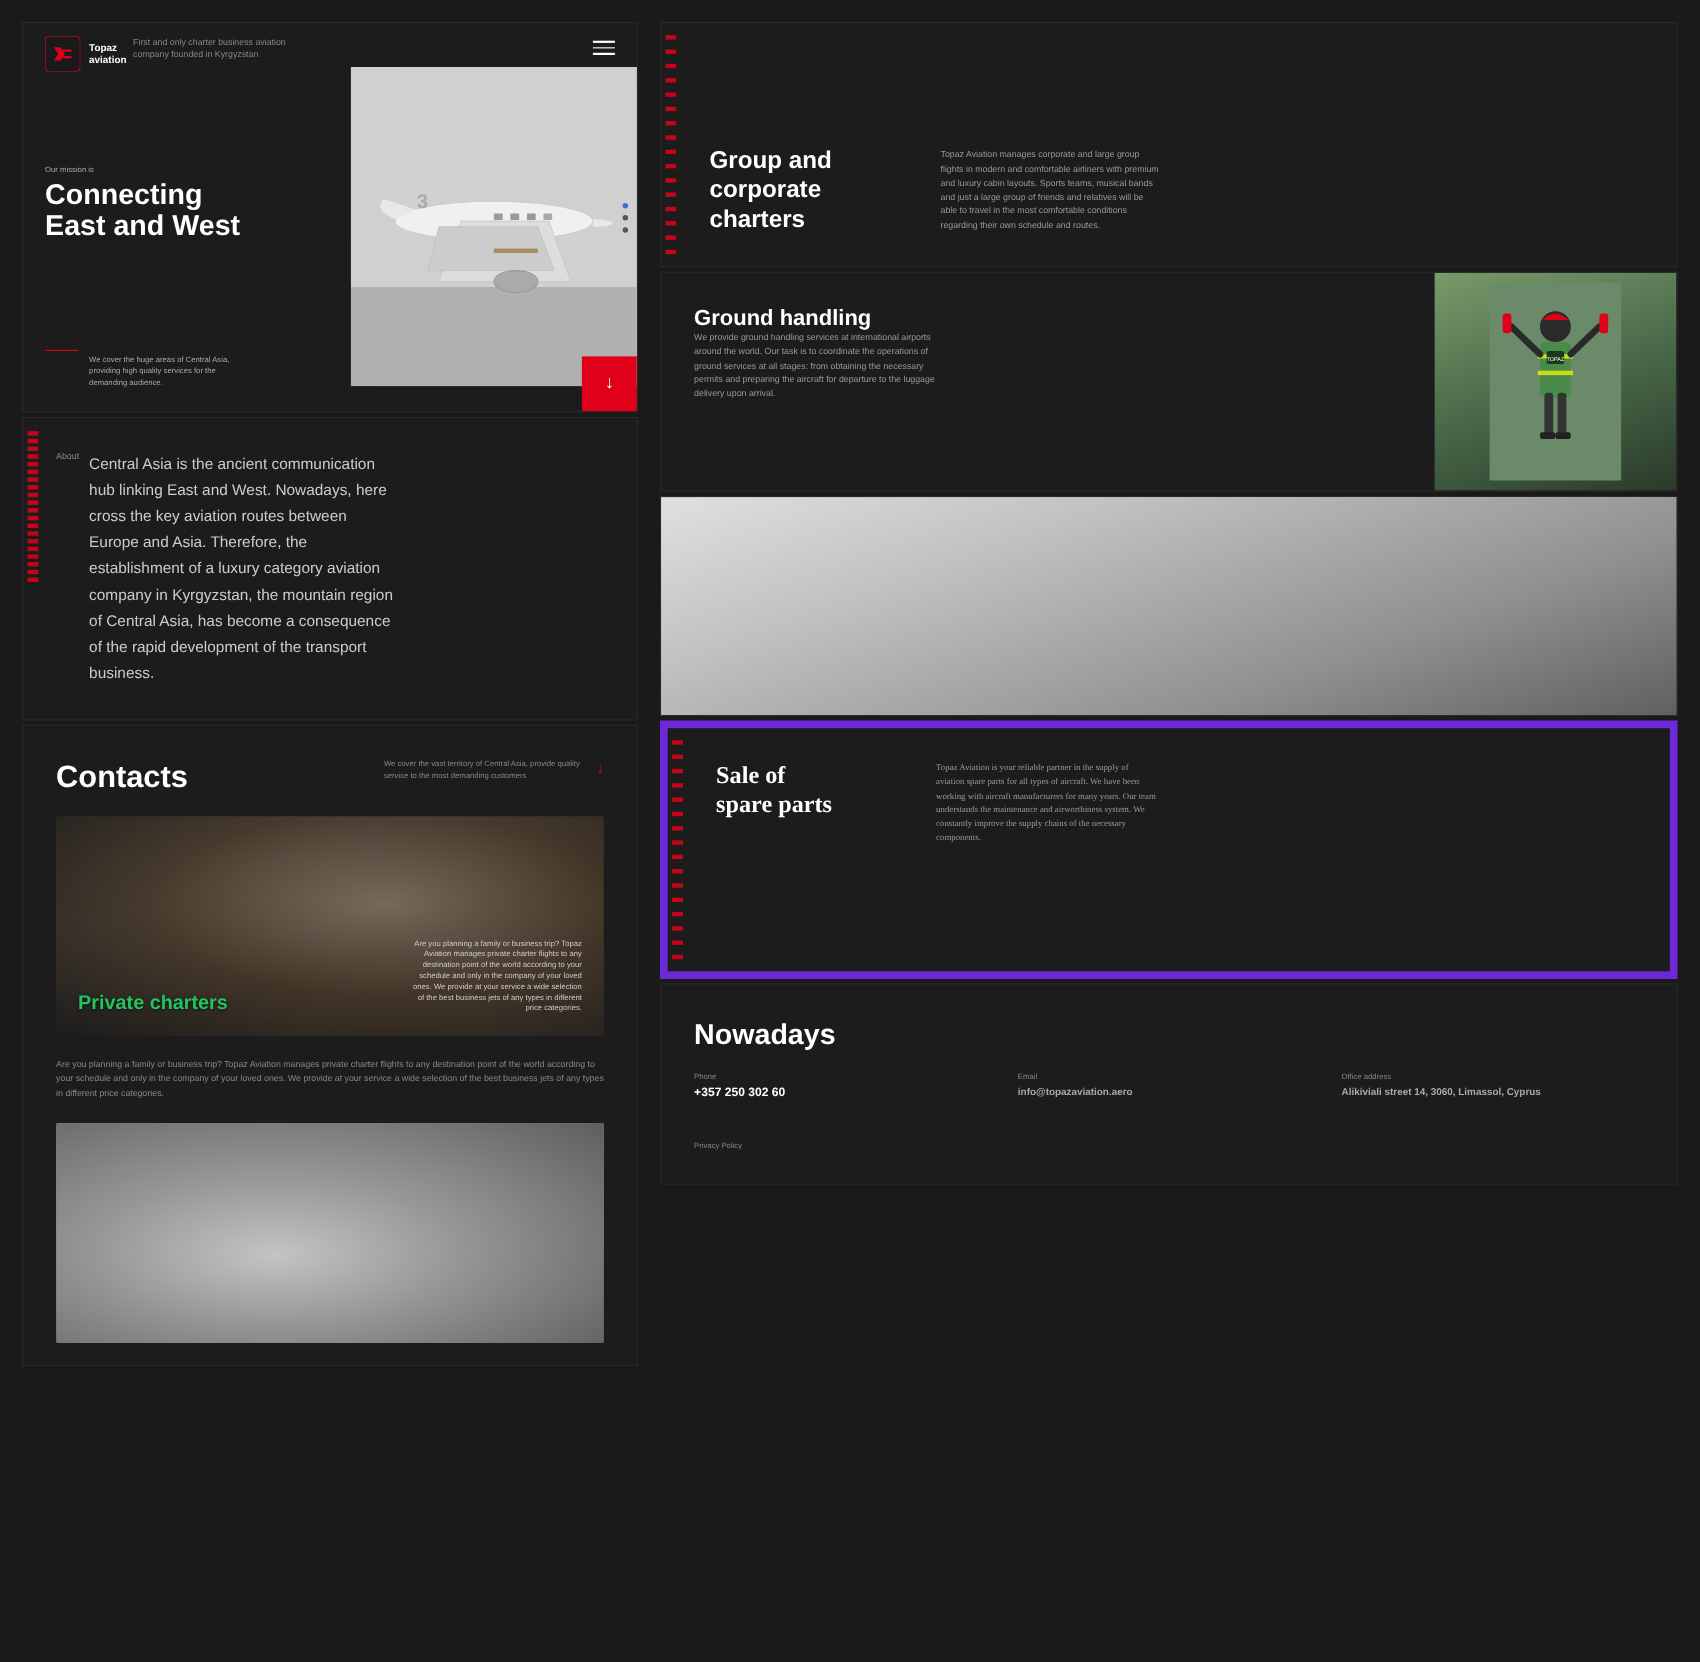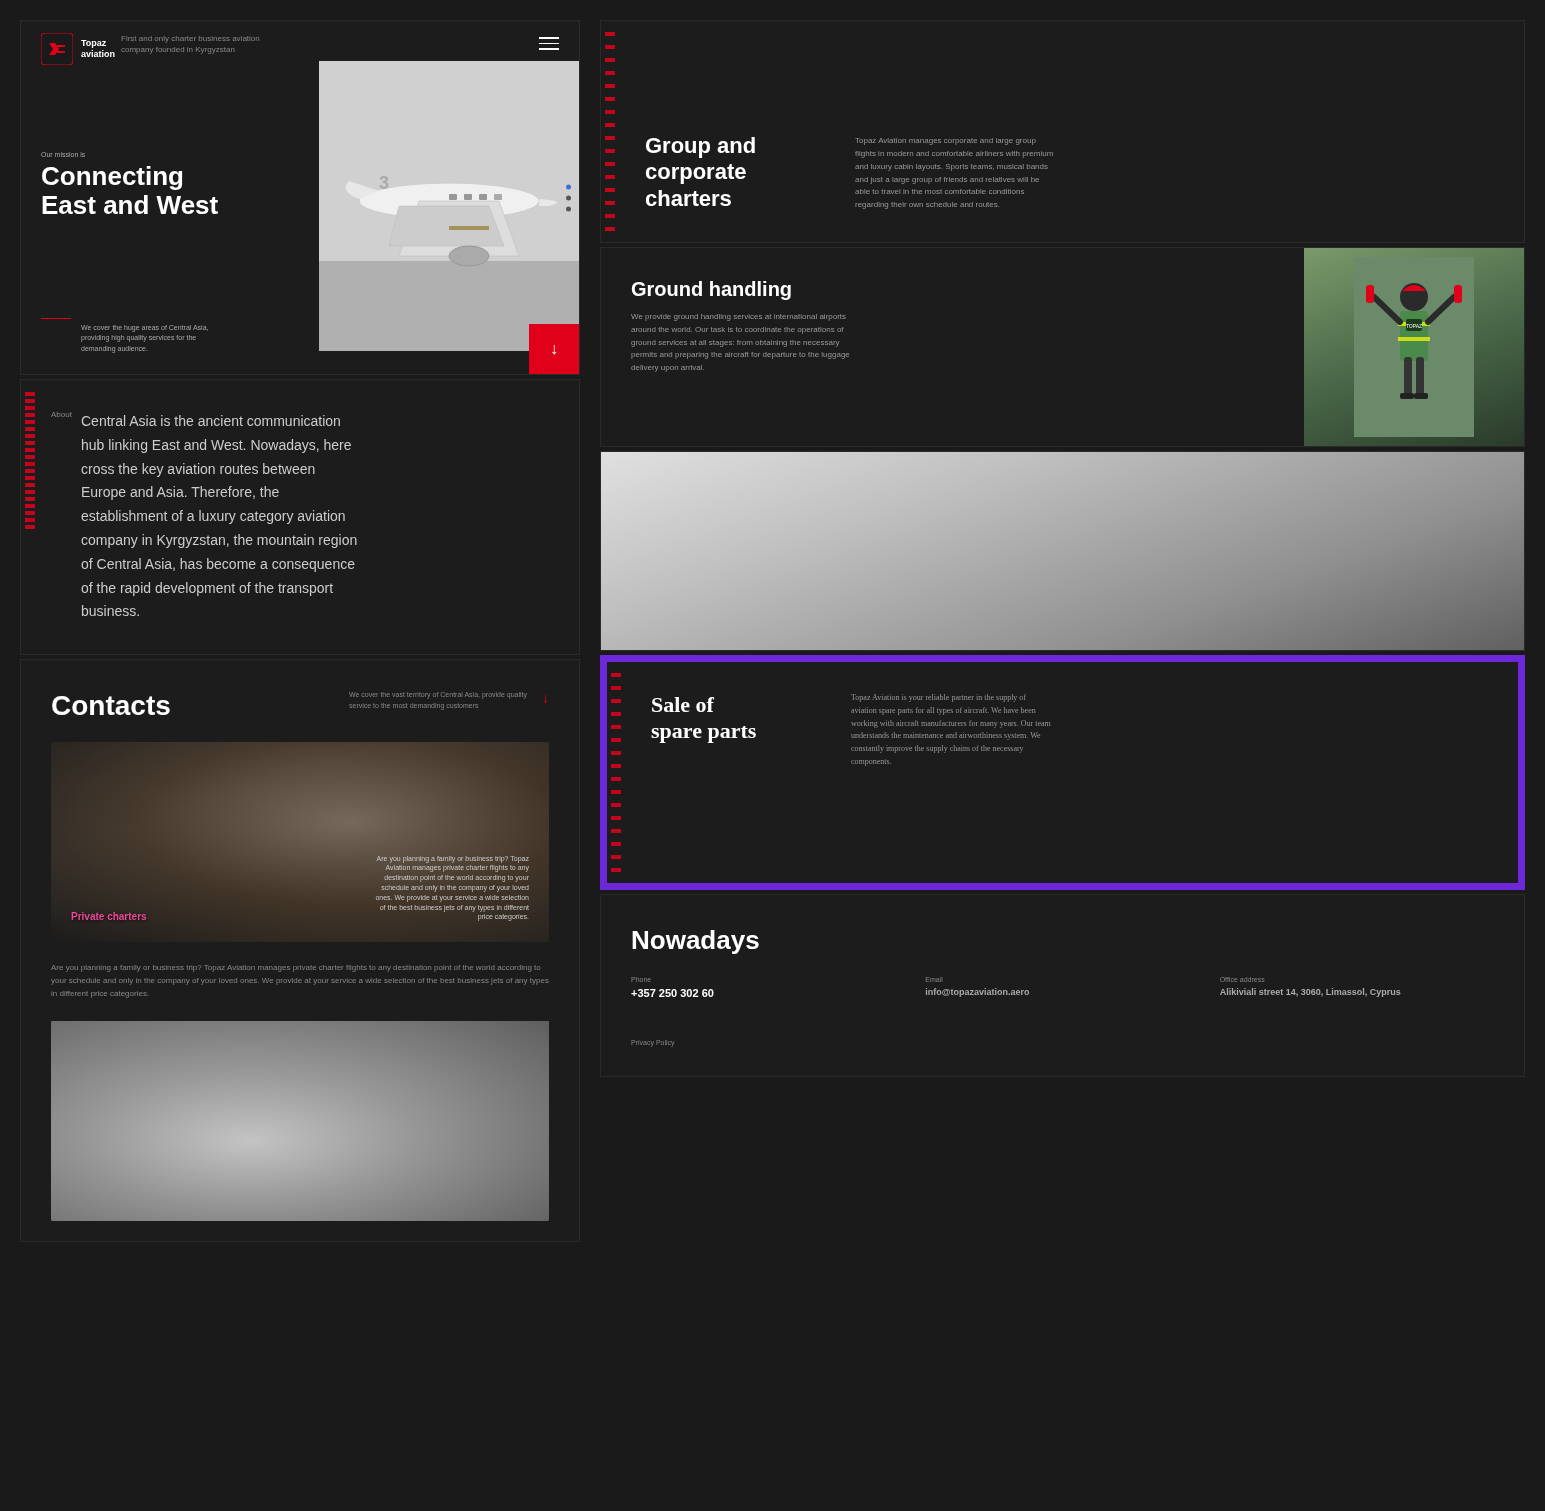--- a/index.html
+++ b/index.html
@@ -291,23 +291,23 @@
       position: absolute;
       inset: 0;
       background: radial-gradient(ellipse at 40% 60%, #ccc 0%, #999 40%, #555 100%);
       opacity: 0.9;
     }
 
     .service-card-title {
       position: absolute;
       bottom: 20px;
       left: 20px;
-      font-size: 10px;
+      font-size: 18px;
       font-weight: 700;
-      color: #ec4899;
+      color: #22c55e;
       text-shadow: 0 1px 3px rgba(0,0,0,0.7);
     }
     .service-card-text {
       position: absolute;
       bottom: 20px;
       right: 20px;
       font-size: 7px;
       color: #ccc;
       max-width: 160px;
       text-align: right;
@@ -381,21 +381,21 @@
 
     .ground-content {
       flex: 1;
       padding: 30px;
     }
 
     .ground-title {
       font-size: 20px;
       font-weight: 700;
       color: #fff;
-      margin-bottom: 10px;
+      margin-bottom: 0;
     }
 
     .ground-desc {
       font-size: 8px;
       color: #999;
       line-height: 1.6;
       max-width: 220px;
     }
 
     .ground-image {

